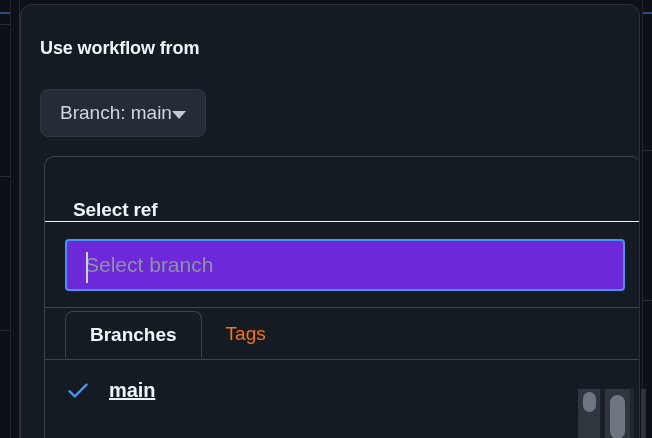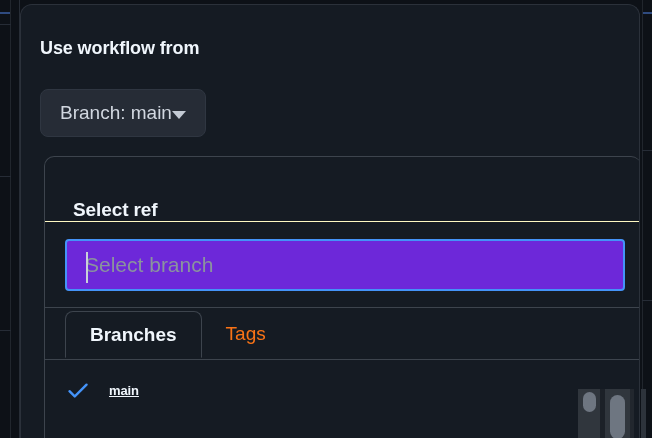--- a/index.html
+++ b/index.html
@@ -119,21 +119,21 @@
   }
   .tab.inactive { color:#f97316; font-weight:normal; }
 
   
   .ref-list { padding-top:10px; }
   .ref-item {
     display:flex; align-items:center; height:40px;
     padding-left:20px; gap:18px; cursor:pointer;
   }
   .check-icon { width:26px; height:26px; flex:none; display:block; }
-  .ref-item-label { font-size:13px; font-weight:bold; color:#f0f6fc; letter-spacing:-0.1px;text-decoration:underline; }
+  .ref-item-label { font-size:20px; font-weight:bold; color:#f0f6fc; letter-spacing:-0.1px;text-decoration:underline; }
 
   
   .scrollbar-outer {
     position:absolute; left:578px; top:389px; width:22px; height:49px;
     background:#30363d;
   }
   .scroll-thumb-outer {
     position:absolute; left:5px; top:3px; width:13px; height:20px;
     background:#6e7681; border-radius:7px;
   }

